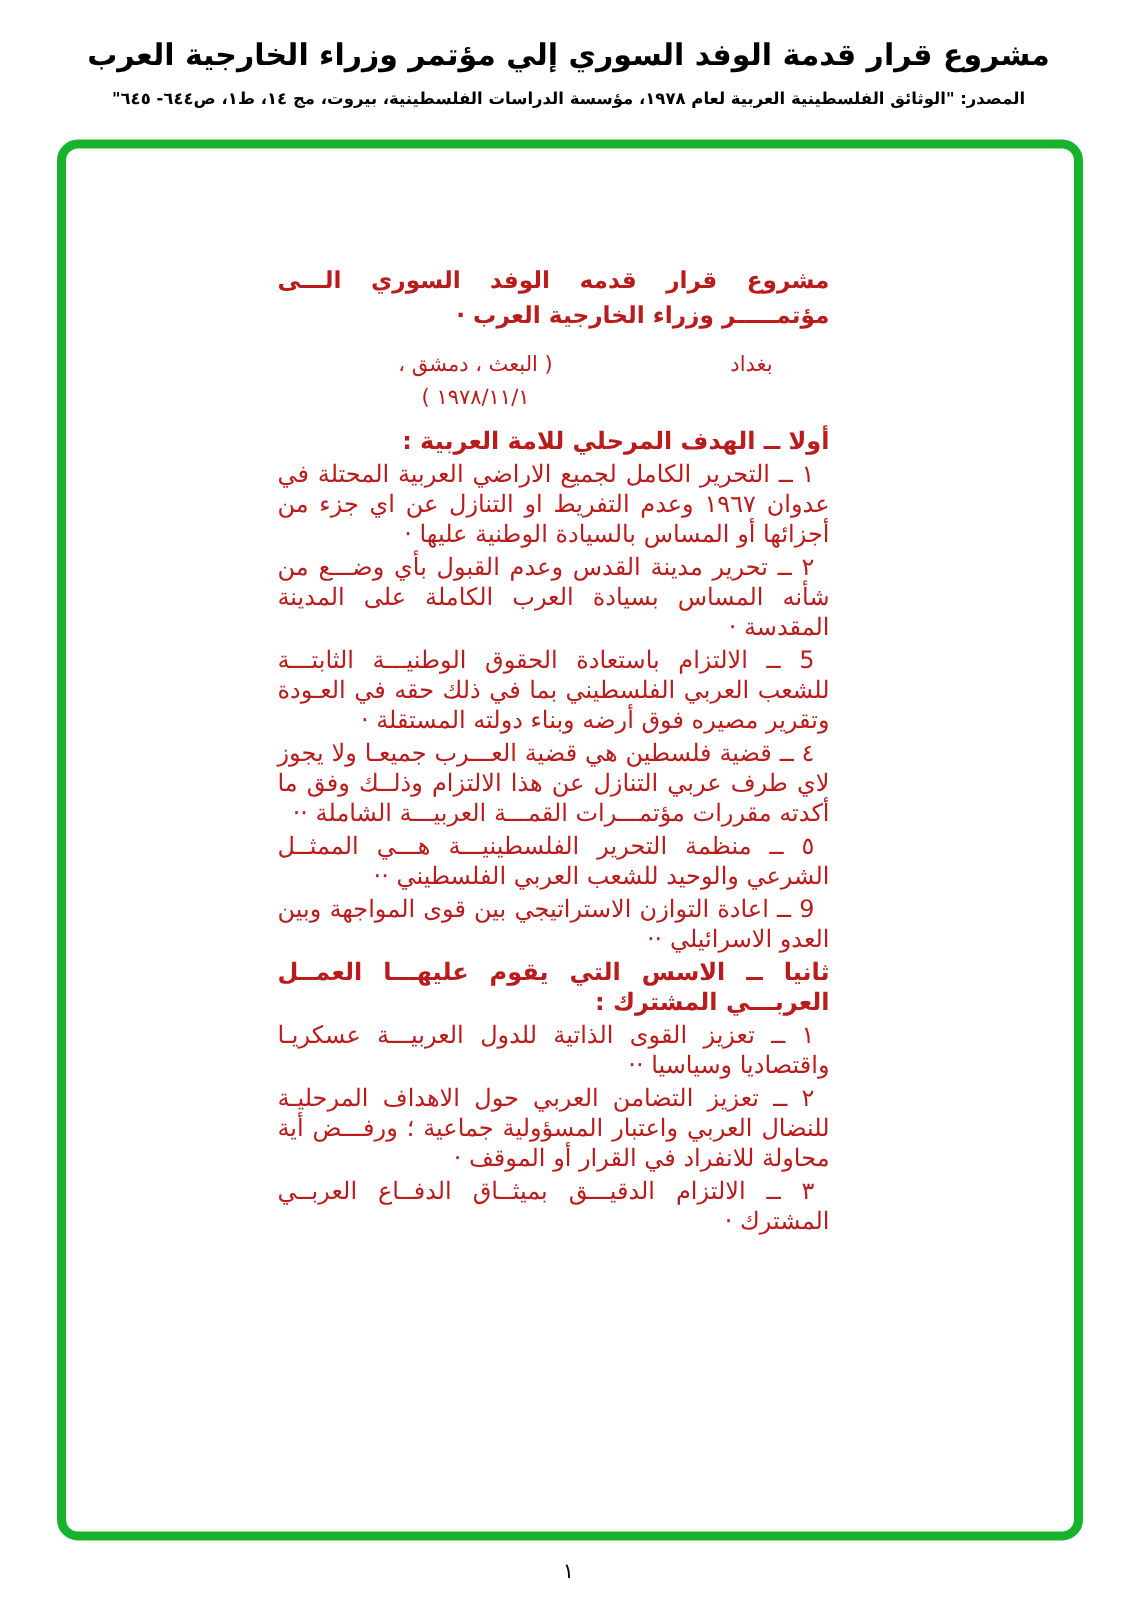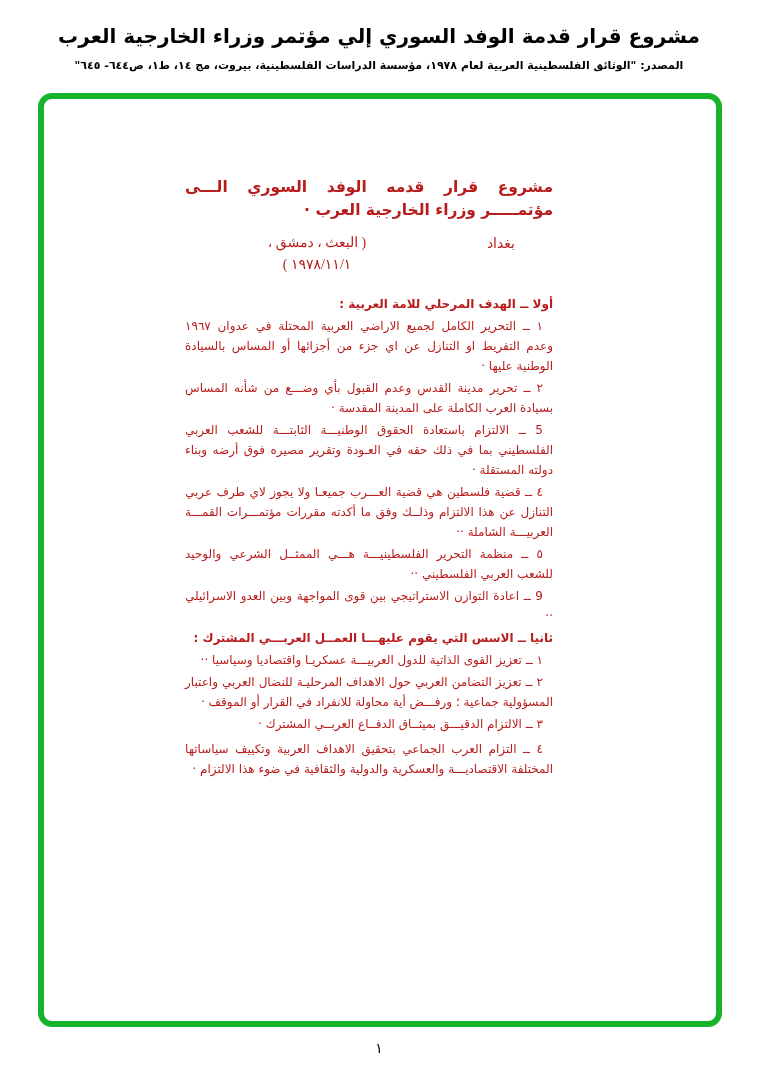--- a/index.html
+++ b/index.html
@@ -76,25 +76,24 @@
     position: absolute;
     right: 38px;
     top: 0;
   }
   .dateline .attribution {
     position: absolute;
     left: 72px;
     top: 0;
     width: 120px;
     text-align: center;
-    font-family: Liberation Serif, serif;
   }
   .doc-body {
-    margin-top: 12px;
-    font-size: 12px;
+    margin-top: 2px;
+    font-size: 16px;
     line-height: 20px;
     text-align: justify;
   }
   .doc-body p {
     margin: 0;
   }
   .section-heading {
     font-weight: bold;
     margin-top: 2px !important;
   }
@@ -146,18 +145,17 @@
     <p class="doc-item">٢ ــ تحرير مدينة القدس وعدم القبول بأي وضـــع من شأنه المساس بسيادة العرب الكاملة على المدينة المقدسة ·</p>
     <p class="doc-item">5 ــ الالتزام باستعادة الحقوق الوطنيـــة الثابتـــة للشعب العربي الفلسطيني بما في ذلك حقه في العـودة وتقرير مصيره فوق أرضه وبناء دولته المستقلة ·</p>
     <p class="doc-item">٤ ــ قضية فلسطين هي قضية العـــرب جميعـا ولا يجوز لاي طرف عربي التنازل عن هذا الالتزام وذلــك وفق ما أكدته مقررات مؤتمـــرات القمـــة العربيـــة الشاملة ··</p>
     <p class="doc-item">٥ ــ منظمة التحرير الفلسطينيـــة هـــي الممثــل الشرعي والوحيد للشعب العربي الفلسطيني ··</p>
     <p class="doc-item">9 ــ اعادة التوازن الاستراتيجي بين قوى المواجهة وبين العدو الاسرائيلي ··</p>
 
     <p class="section-heading">ثانيا ــ الاسس التي يقوم عليهـــا العمــل العربـــي المشترك :</p>
     <p class="doc-item">١ ــ تعزيز القوى الذاتية للدول العربيـــة عسكريـا واقتصاديا وسياسيا ··</p>
     <p class="doc-item">٢ ــ تعزيز التضامن العربي حول الاهداف المرحليـة للنضال العربي واعتبار المسؤولية جماعية ؛ ورفـــض أية محاولة للانفراد في القرار أو الموقف ·</p>
     <p class="doc-item">٣ ــ الالتزام الدقيـــق بميثــاق الدفــاع العربــي المشترك ·</p>
-    <p class="doc-item extra-gap">٤ ــ التزام العرب الجماعي بتحقيق الاهداف العربية وتكييف سياساتها المختلفة الاقتصاديـــة والعسكرية والدولية والثقافية في ضوء هذا الالتزام ·</p>
 
   </div>
 </div>
 
 <div class="page-number">١</div>
 
 </body></html>

